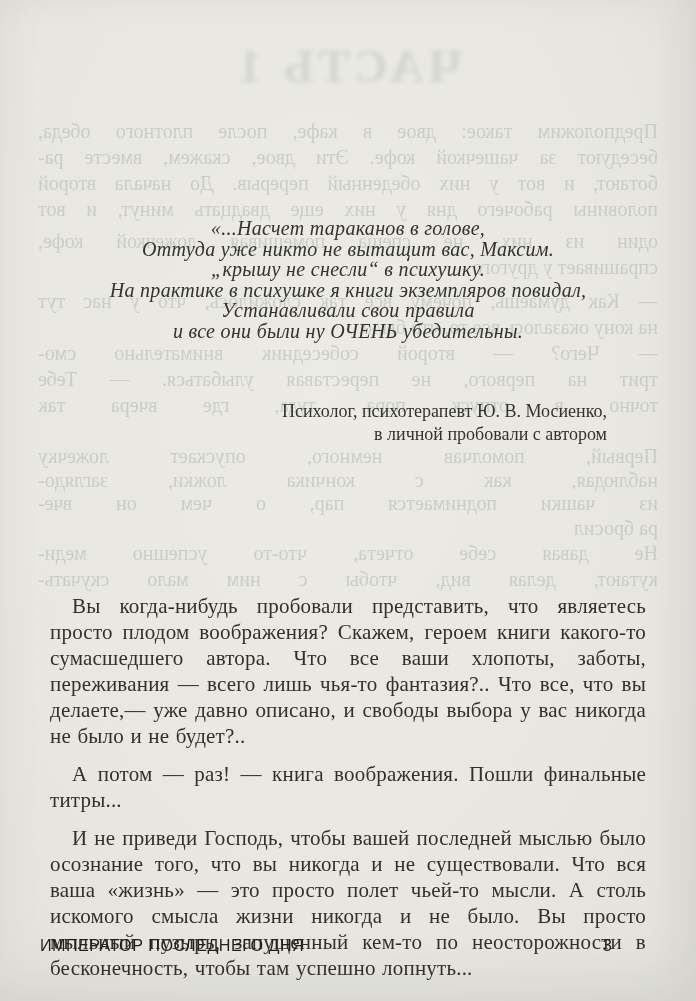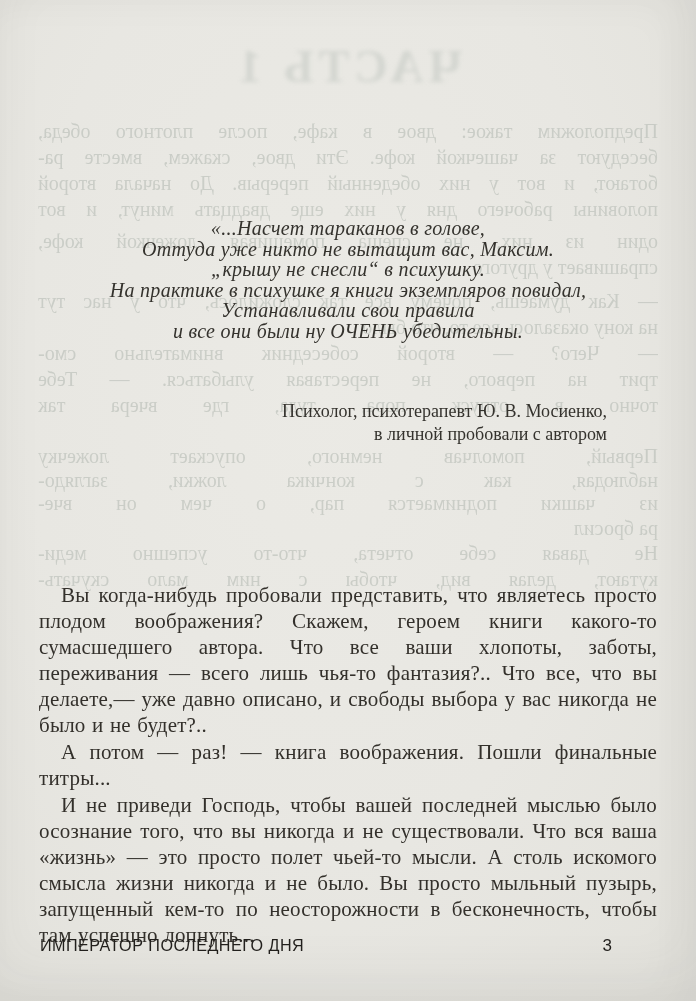--- a/index.html
+++ b/index.html
@@ -62,21 +62,21 @@
   
   .body-text {
     position: absolute; top: 581px; left: 38px; right: 38px;
     font-size: 21px;
     line-height: 26px;
     letter-spacing: 0.2px;
     word-spacing: 1px;
     text-align: justify;
     color: #33302b;
   }
-  .body-text p { margin: 1px; text-indent: 22px; }
+  .body-text p { margin: 12px; text-indent: 22px; }
 
   
   .footer {
     position: absolute; top: 936px; left: 0; right: 0; height: 24px;
     font-family: "Liberation Sans", "DejaVu Sans", sans-serif;
     font-weight: normal;
     color: #211f1c;
   }
   .footer-title {
     position: absolute; left: 40px; top: 0;

